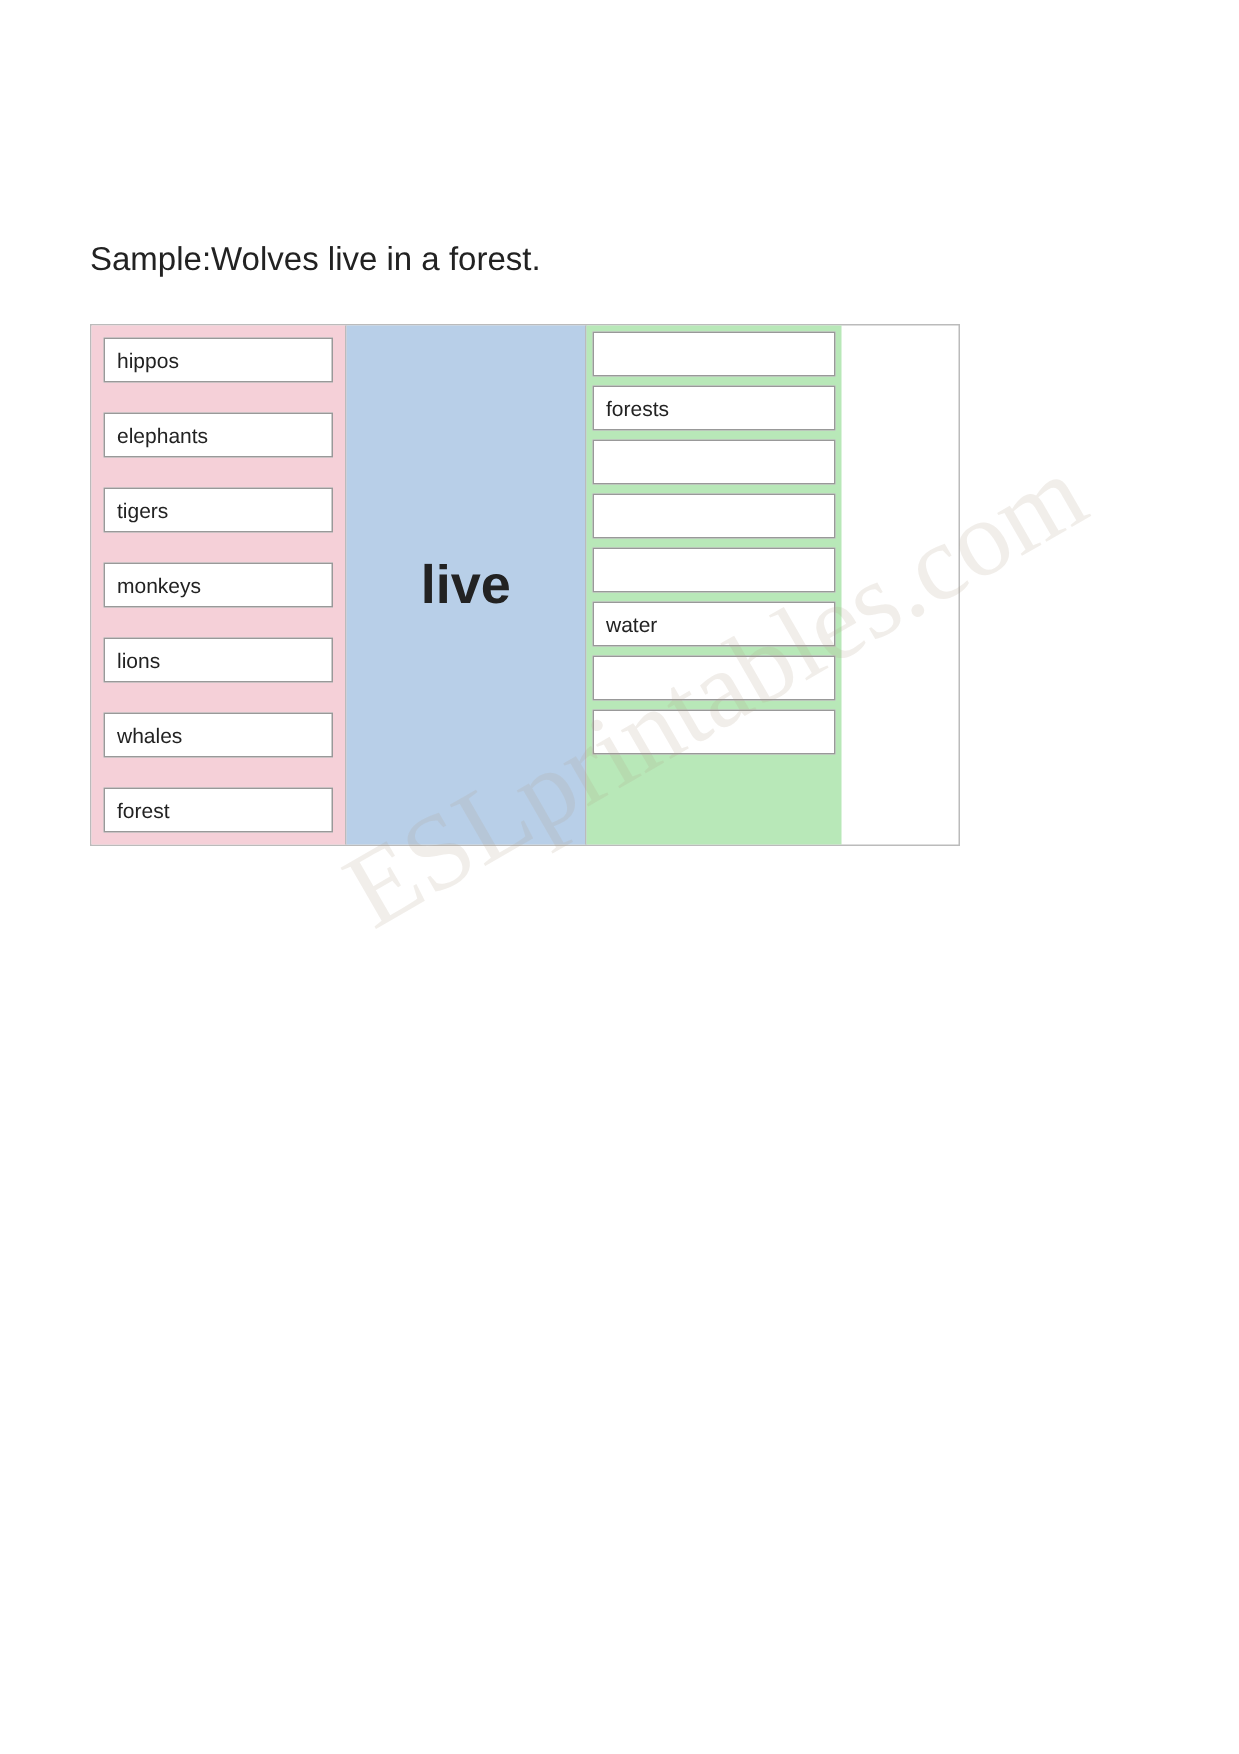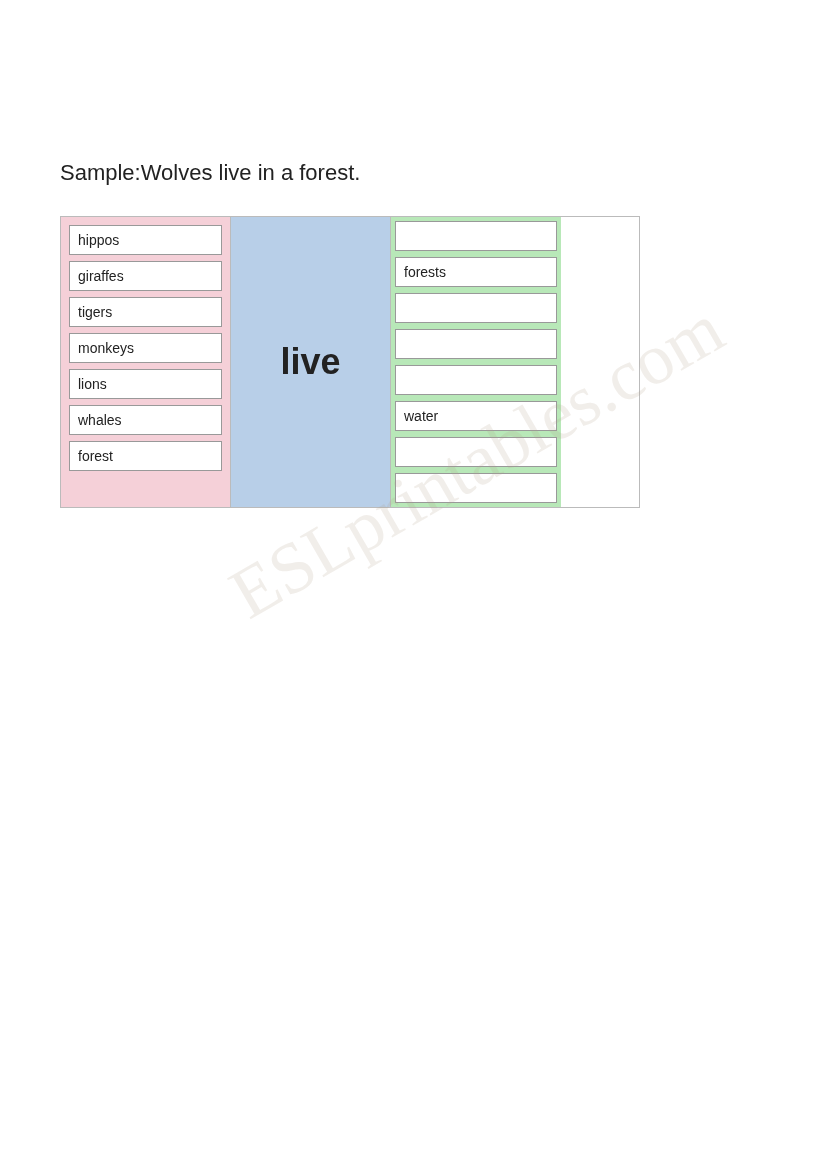--- a/index.html
+++ b/index.html
@@ -41,21 +41,21 @@
       width: 580px;
     }
 
     
     .animals-column {
       background: #f5d0d8;
       border-right: 1.5px solid #bbb;
       padding: 8px;
       display: flex;
       flex-direction: column;
-      gap: 6px;
+      gap: 20px;
       width: 170px;
       flex-shrink: 0;
     }
 
     .animal-box {
       background: #fff;
       border: 1px solid #999;
       padding: 4px 8px;
       font-size: 14px;
       color: #222;
@@ -123,21 +123,21 @@
 <div class="page">
 
   <div class="watermark">ESLprintables.com</div>
 
   <div class="sample-text">Sample:Wolves live in a forest.</div>
 
   <div class="exercise-container">
 
     <div class="animals-column">
     <div class="animal-box">hippos</div>
-        <div class="animal-box">giraffes</div>
+        <div class="animal-box">elephants</div>
         <div class="animal-box">tigers</div>
         <div class="animal-box">monkeys</div>
         <div class="animal-box">lions</div>
         <div class="animal-box">whales</div>
         <div class="animal-box">forest</div>
       </div>
 
     <div class="verb-column">
       <span class="verb-text">live</span>
     </div>

